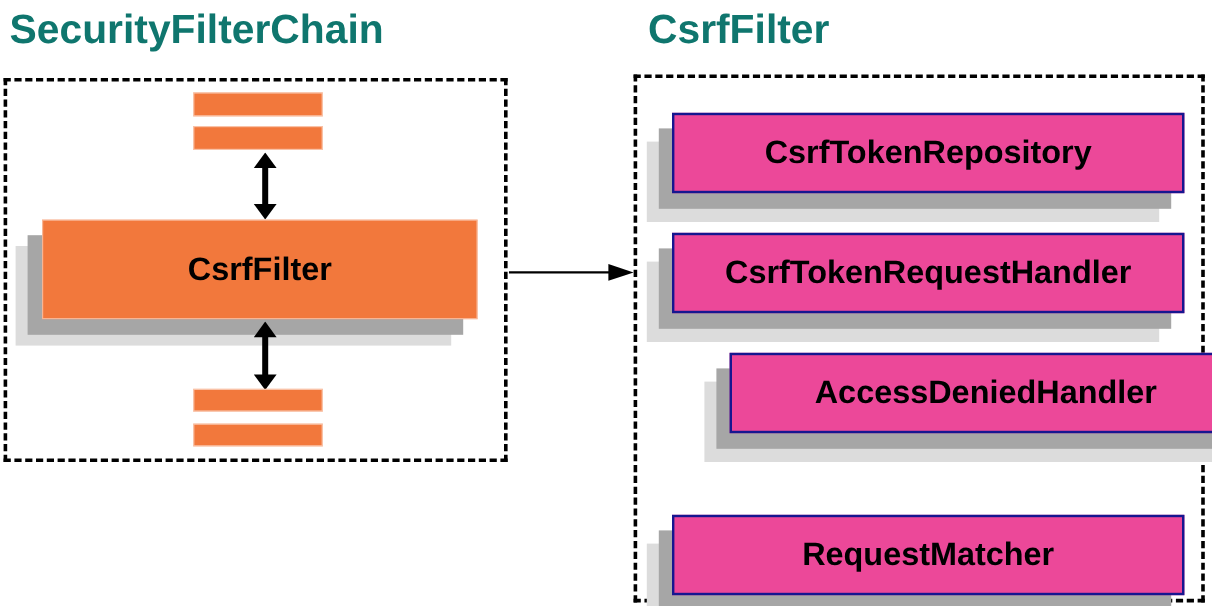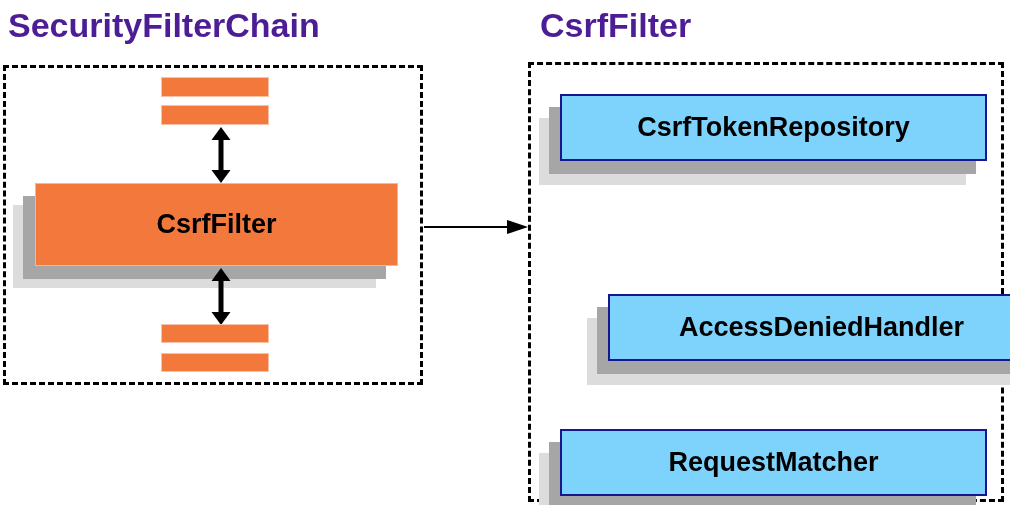--- a/index.html
+++ b/index.html
@@ -13,21 +13,21 @@
     width: 1010px;
     height: 505px;
     background: #ffffff;
     overflow: hidden;
   }
   .title {
     position: absolute;
     top: 6px;
     font-size: 34px;
     font-weight: bold;
-    color: #4c1d95;
+    color: #0f766e;
     white-space: nowrap;
     letter-spacing: 0px;
   }
   .title-left  { left: 8px; }
   .title-right { left: 540px; }
 
   .panel {
     position: absolute;
     border: 3px dashed #000000;
     background: transparent;
@@ -93,21 +93,21 @@
     left: 424px;
     top: 219px;
   }
 
   
   .component {
     position: absolute;
     left: 29px;
     width: 427px;
     height: 67px;
-    background: #7dd3fc;
+    background: #ec4899;
     border: 2px solid #161690;
     box-sizing: border-box;
     box-shadow: -11px 13px 0 #A6A6A6, -21px 24px 0 #DCDCDC;
     display: flex;
     align-items: center;
     justify-content: center;
   }
   .comp1 { top: 29px;  }
   .comp2 { top: 129px; }
   .comp3 { top: 229px; margin-left: 48px; }
@@ -157,20 +157,23 @@
     <line x1="0" y1="8" x2="86" y2="8" stroke="#000" stroke-width="2"></line>
     <polygon points="104,8 83,1 83,15" fill="#000"></polygon>
   </svg>
 
   <div class="panel right-panel">
 
     <div class="component comp1">
       <span>CsrfTokenRepository</span>
     </div>
 
+    <div class="component comp2">
+      <span>CsrfTokenRequestHandler</span>
+    </div>
 
     <div class="component comp3">
       <span>AccessDeniedHandler</span>
     </div>
 
     <div class="component comp4">
       <span>RequestMatcher</span>
     </div>
   </div>
 

